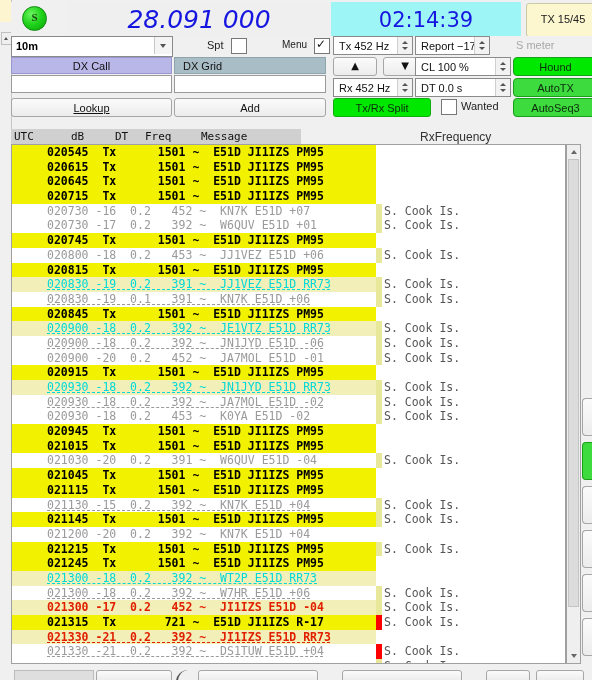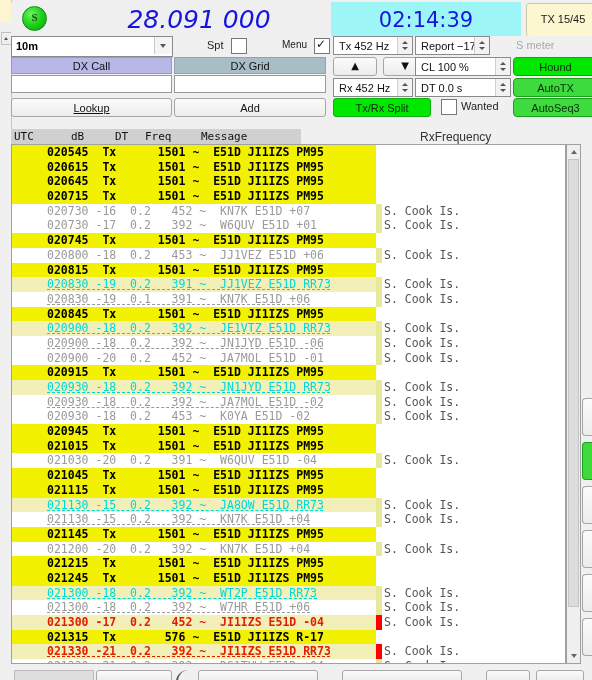--- a/index.html
+++ b/index.html
@@ -42,21 +42,21 @@
 
   .spt-lbl{position:absolute;left:196px;top:3px;font-size:11px;color:#222;}
   .spt-chk{position:absolute;left:220px;top:2px;width:14px;height:14px;background:#fff;border:1px solid #777;}
   .menu-lbl{position:absolute;left:271px;top:3px;font-size:10px;color:#222;}
   .menu-chk{position:absolute;left:303px;top:2px;width:14px;height:14px;background:#fff;border:1px solid #777;}
   .menu-chk:after{content:"\2713";position:absolute;left:1px;top:-2px;font-size:12px;color:#111;font-family:"DejaVu Sans",sans-serif;}
 
   .dxcall-lbl{position:absolute;left:0;top:21px;width:161px;height:17px;background:#b9b6e8;border:1px solid #9a97cf;box-sizing:border-box;}
   .dxcall-lbl span{position:absolute;left:0;right:0;top:2px;text-align:center;font-size:11px;color:#111;}
   .dxgrid-lbl{position:absolute;left:163px;top:21px;width:152px;height:17px;background:#a9bdc6;border:1px solid #8fa4ad;box-sizing:border-box;}
-  .dxgrid-lbl span{position:absolute;left:0;right:0;top:2px;text-align:center;font-size:11px;color:#111;}
+  .dxgrid-lbl span{position:absolute;left:0;right:0;top:2px;font-size:11px;color:#111;padding-left:8px;}
   .dxcall-in{position:absolute;left:0;top:39px;width:161px;height:18px;background:#fff;border:1px solid #9a9a9a;box-sizing:border-box;}
   .dxgrid-in{position:absolute;left:163px;top:39px;width:152px;height:18px;background:#fff;border:1px solid #9a9a9a;box-sizing:border-box;}
   .dxcall-in input,.dxgrid-in input{border:0;outline:0;width:100%;height:100%;font-size:11px;padding:0 3px;box-sizing:border-box;font-family:"Liberation Sans",sans-serif;background:transparent;}
 
   .btn-lookup{position:absolute;left:0;top:62px;width:161px;height:19px;background:linear-gradient(#fbfbfb,#ececec);border:1px solid #a6a6a6;border-radius:3px;box-sizing:border-box;}
   .btn-add{position:absolute;left:163px;top:62px;width:152px;height:19px;background:linear-gradient(#fbfbfb,#ececec);border:1px solid #a6a6a6;border-radius:3px;box-sizing:border-box;}
   .btn-lookup span,.btn-add span{position:absolute;left:0;right:0;top:3px;text-align:center;font-size:11px;color:#111;}
   .btn-lookup span{text-decoration:underline;}
 
   
@@ -257,30 +257,29 @@
         <div class="row rx"><span class="txt">020900 -20  0.2   452 ~  JA7MOL E51D -01</span></div>
         <div class="row tx"><span class="txt">020915  Tx      1501 ~  E51D JI1IZS PM95</span></div>
         <div class="row rr dash"><span class="txt">020930 -18  0.2   392 ~  JN1JYD E51D RR73</span></div>
         <div class="row rx dash"><span class="txt">020930 -18  0.2   392 ~  JA7MOL E51D -02</span></div>
         <div class="row rx"><span class="txt">020930 -18  0.2   453 ~  K0YA E51D -02</span></div>
         <div class="row tx"><span class="txt">020945  Tx      1501 ~  E51D JI1IZS PM95</span></div>
         <div class="row tx"><span class="txt">021015  Tx      1501 ~  E51D JI1IZS PM95</span></div>
         <div class="row rx"><span class="txt">021030 -20  0.2   391 ~  W6QUV E51D -04</span></div>
         <div class="row tx"><span class="txt">021045  Tx      1501 ~  E51D JI1IZS PM95</span></div>
         <div class="row tx"><span class="txt">021115  Tx      1501 ~  E51D JI1IZS PM95</span></div>
-        <div class="row rr dash"><span class="txt">021130 -15  0.2   392 ~  JA8OW E51D RR73</span></div>
         <div class="row rx dash"><span class="txt">021130 -15  0.2   392 ~  KN7K E51D +04</span></div>
         <div class="row tx"><span class="txt">021145  Tx      1501 ~  E51D JI1IZS PM95</span></div>
         <div class="row rx"><span class="txt">021200 -20  0.2   392 ~  KN7K E51D +04</span></div>
         <div class="row tx"><span class="txt">021215  Tx      1501 ~  E51D JI1IZS PM95</span></div>
         <div class="row tx"><span class="txt">021245  Tx      1501 ~  E51D JI1IZS PM95</span></div>
         <div class="row rr dash"><span class="txt">021300 -18  0.2   392 ~  WT2P E51D RR73</span></div>
         <div class="row rx dash"><span class="txt">021300 -18  0.2   392 ~  W7HR E51D +06</span></div>
         <div class="row red"><span class="txt">021300 -17  0.2   452 ~  JI1IZS E51D -04</span></div>
-        <div class="row tx"><span class="txt">021315  Tx       576 ~  E51D JI1IZS R-17</span></div>
+        <div class="row tx"><span class="txt">021315  Tx       721 ~  E51D JI1IZS R-17</span></div>
         <div class="row red dash"><span class="txt">021330 -21  0.2   392 ~  JI1IZS E51D RR73</span></div>
         <div class="row rx dash"><span class="txt">021330 -21  0.2   392 ~  DS1TUW E51D +04</span></div>
       </div>
   </div>
 
   <div class="pane-r">
     <div class="rowlist" id="rowlist-right">
         <div class="rrow"><span class="mark"></span><span class="lbl"></span></div>
         <div class="rrow"><span class="mark"></span><span class="lbl"></span></div>
         <div class="rrow"><span class="mark"></span><span class="lbl"></span></div>

